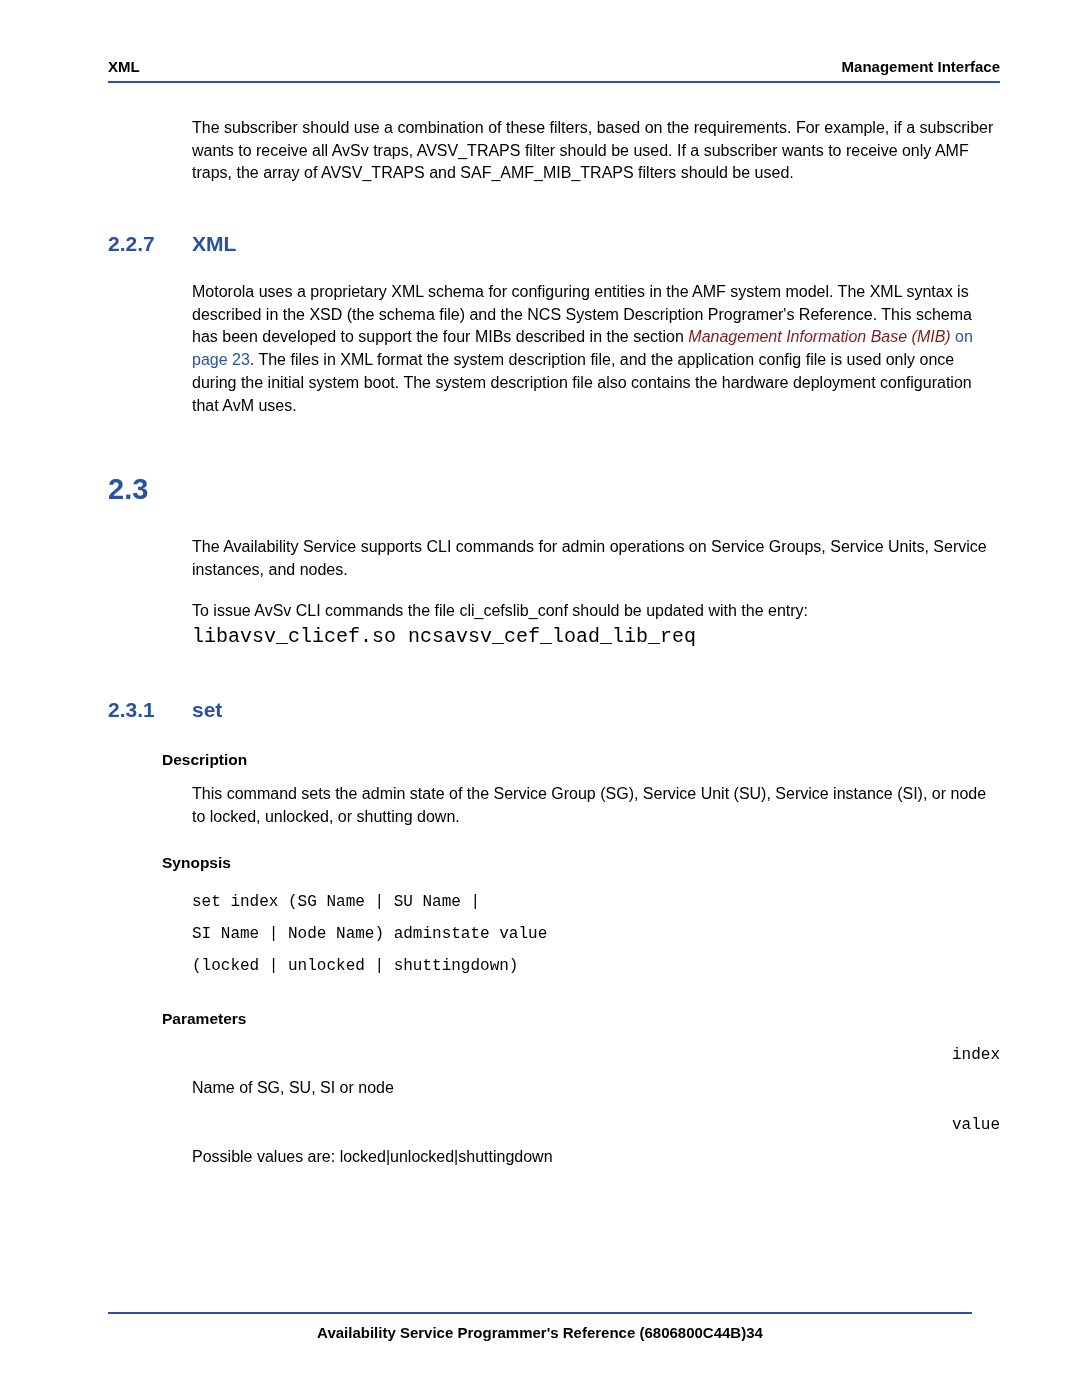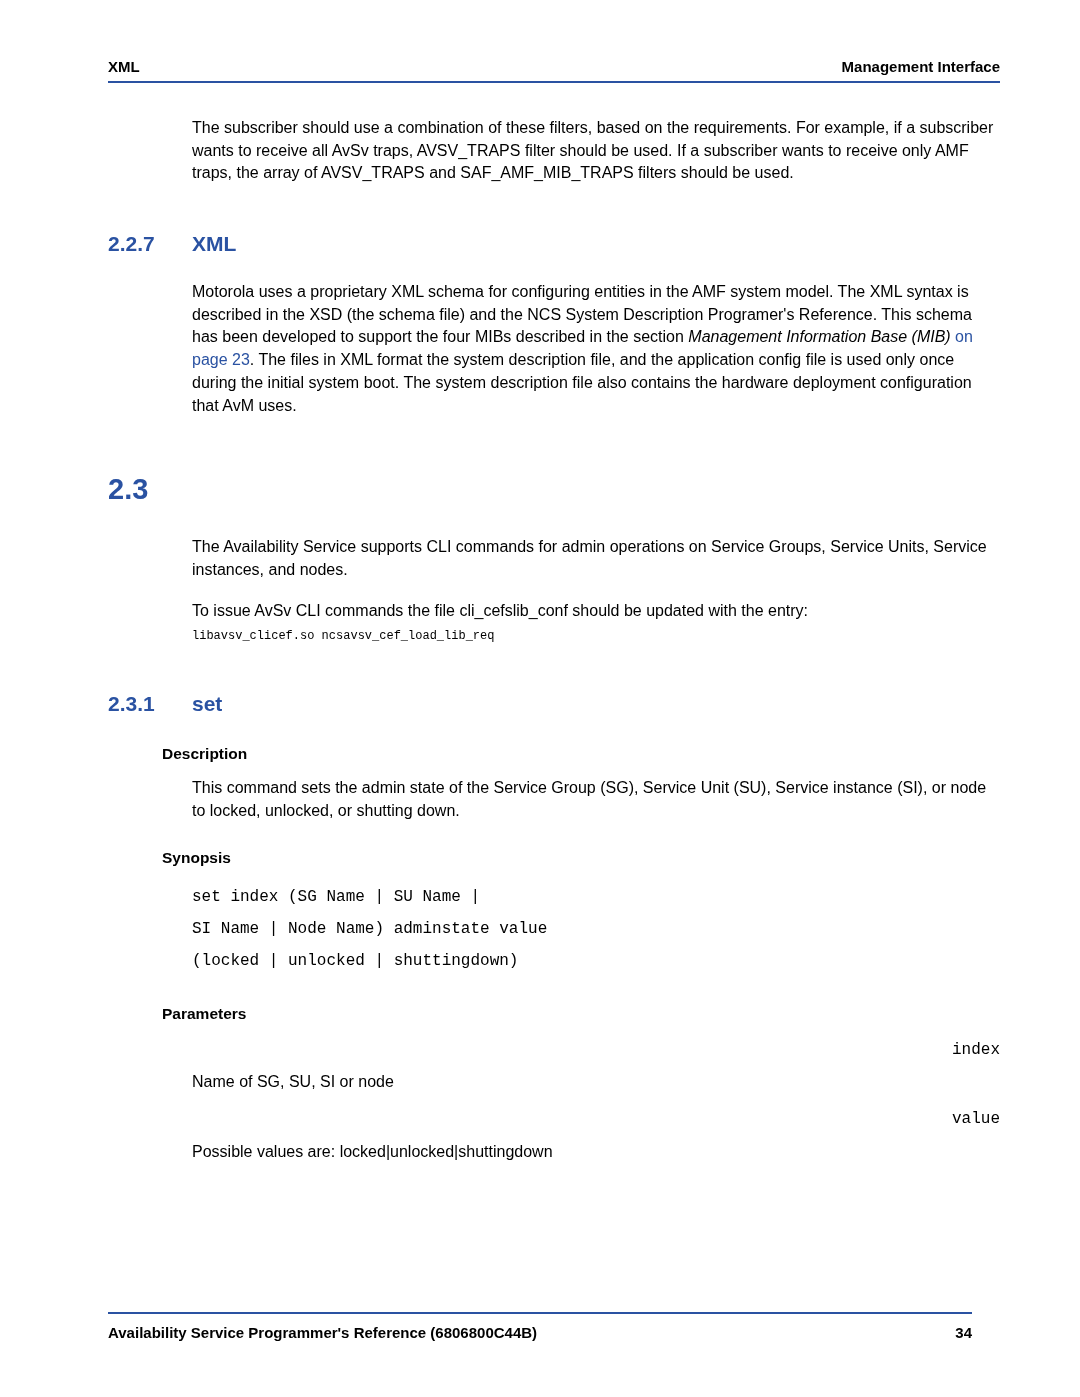--- a/index.html
+++ b/index.html
@@ -59,30 +59,30 @@
     margin-left: -84px;
   }
   .section-h1 .num {
     width: 84px;
     font-size: 29px;
   }
   .section-h1 .title {
     font-size: 29px;
   }
   .link {
-    color: #000000;
+    color: #7f1d1d;
     font-style: italic;
   }
   .link-page {
     color: #2a52a2;
     font-style: normal;
   }
   .mono {
     font-family: "Courier New", Courier, monospace;
-    font-size: 12px;
+    font-size: 20px;
   }
   .italic {
     font-style: italic;
   }
   .mono-block {
     font-family: "Courier New", Courier, monospace;
     font-size: 16px;
     line-height: 2.0;
     margin: 8px 0 26px 0;
     white-space: pre;
@@ -107,21 +107,21 @@
     margin-bottom: 8px;
   }
   .footer {
     position: absolute;
     bottom: 56px;
     left: 108px;
     right: 108px;
     border-top: 2.5px solid #2a52a2;
     padding-top: 10px;
     display: flex;
-    justify-content: space-between;
+    justify-content: center;
     font-weight: bold;
     font-size: 15px;
   }
 </style>
 </head>
 <body>
 
 <div class="page">
 
   <div class="header">

